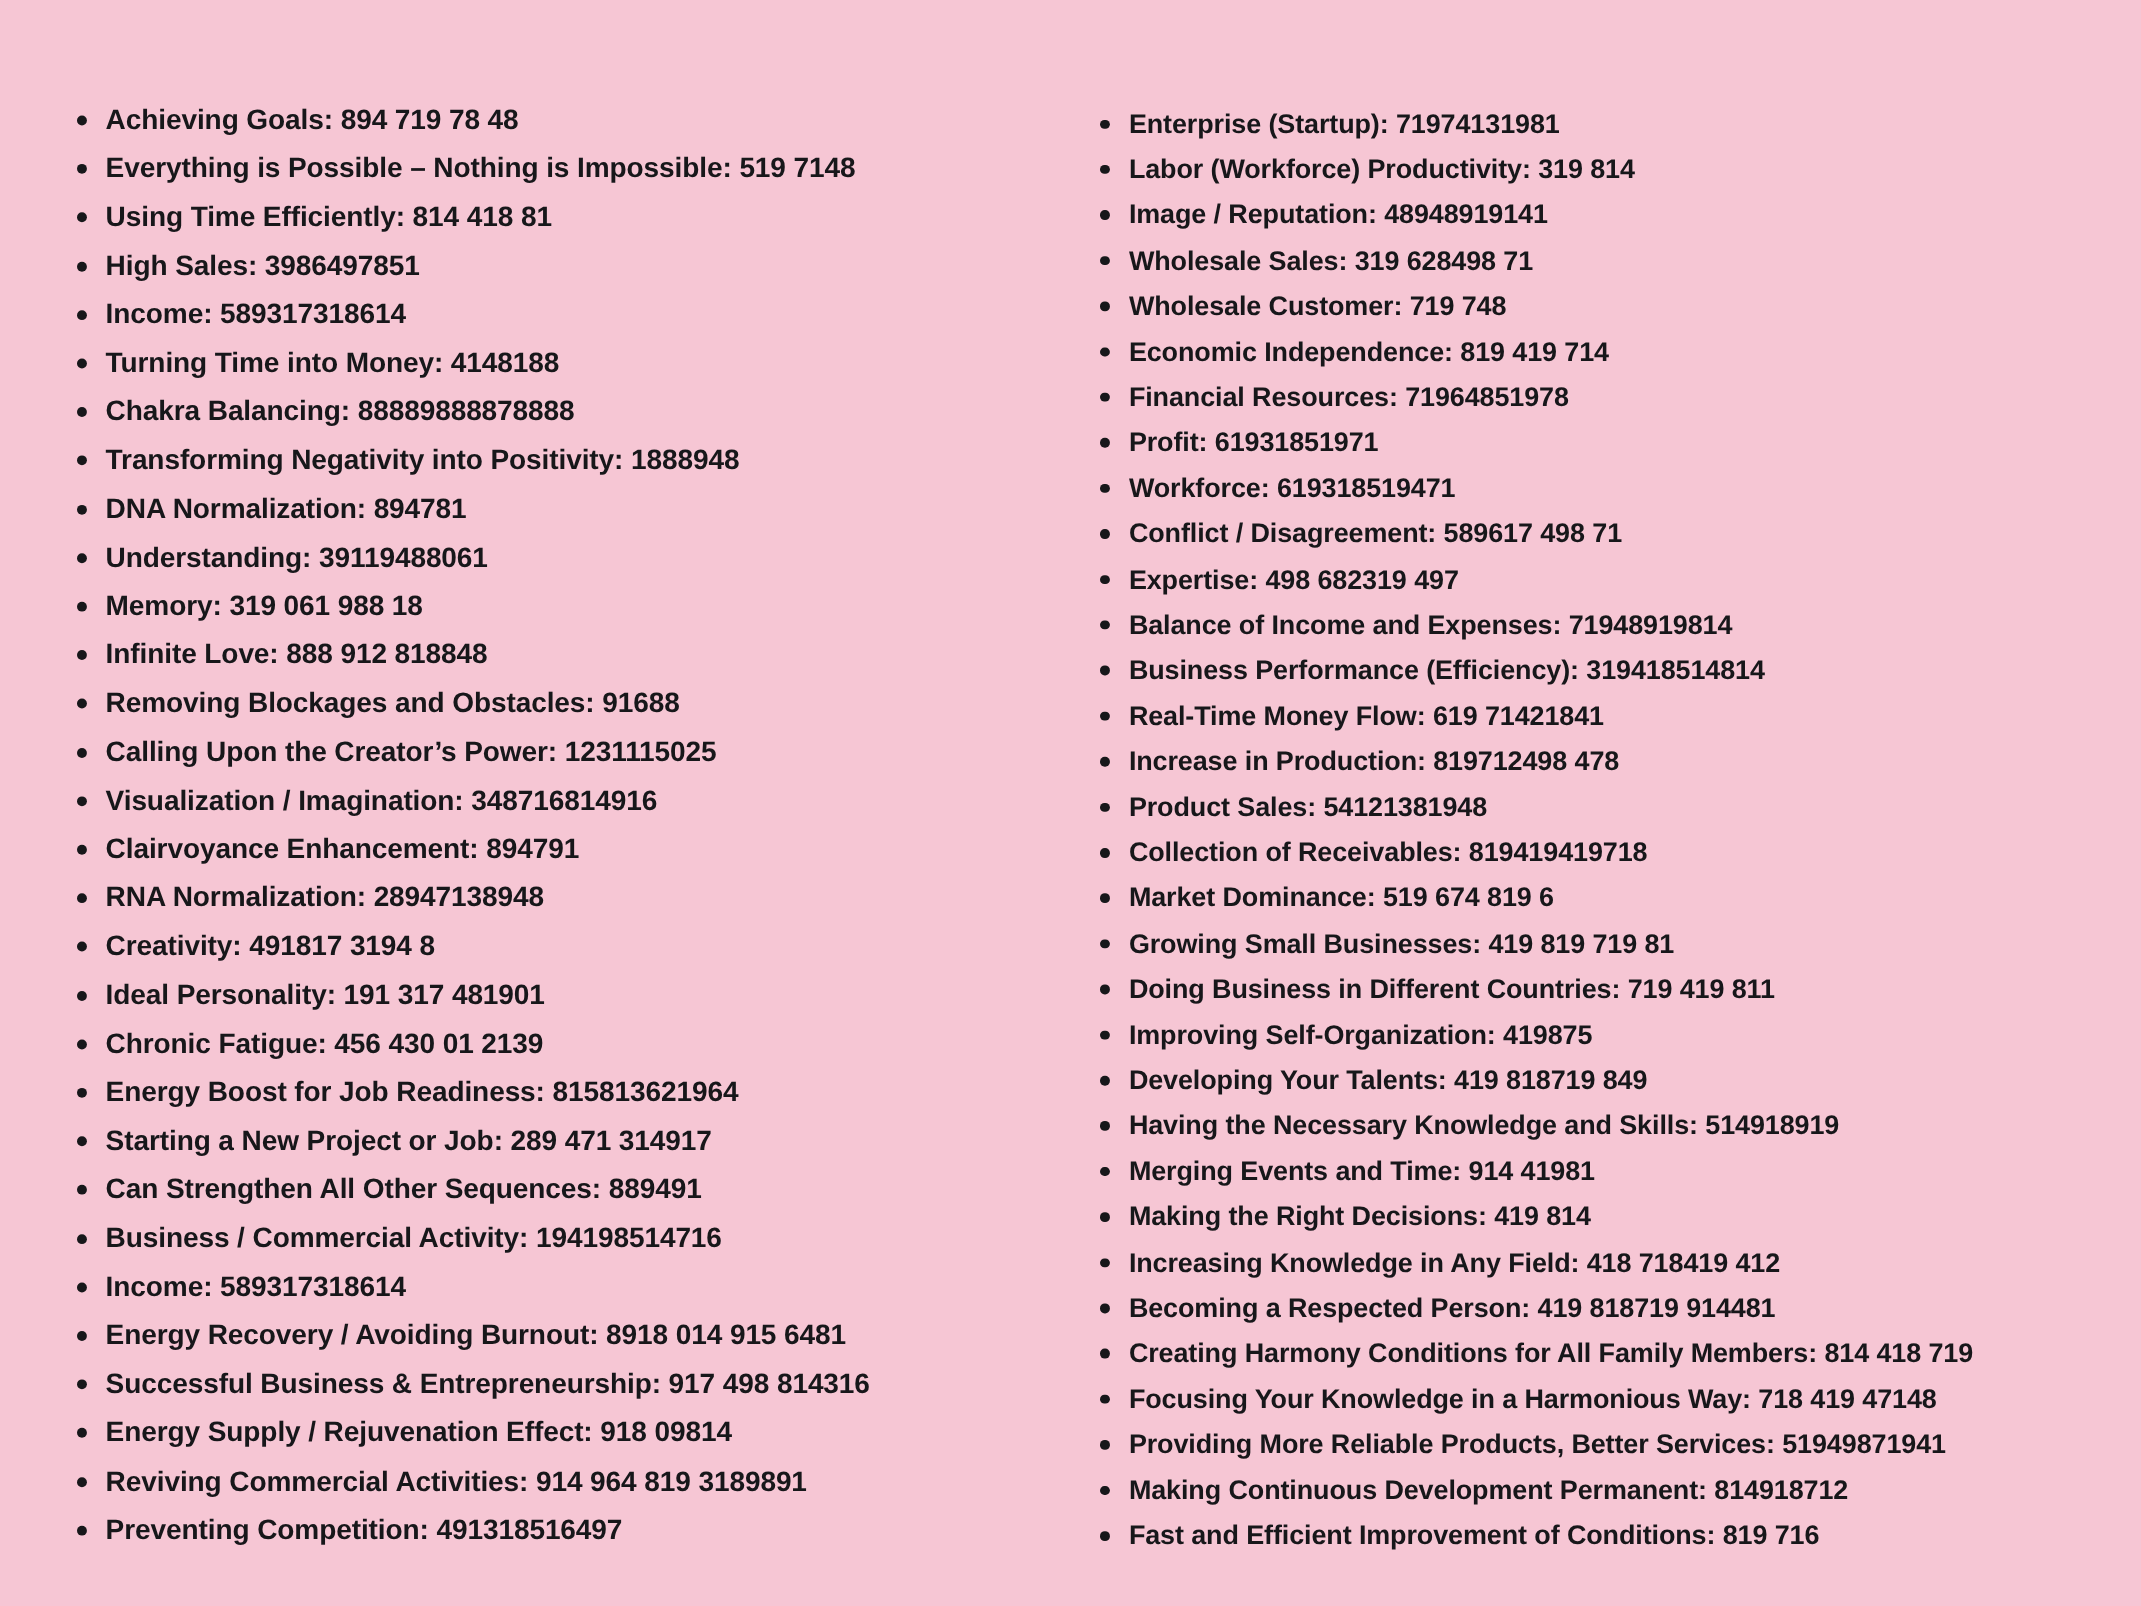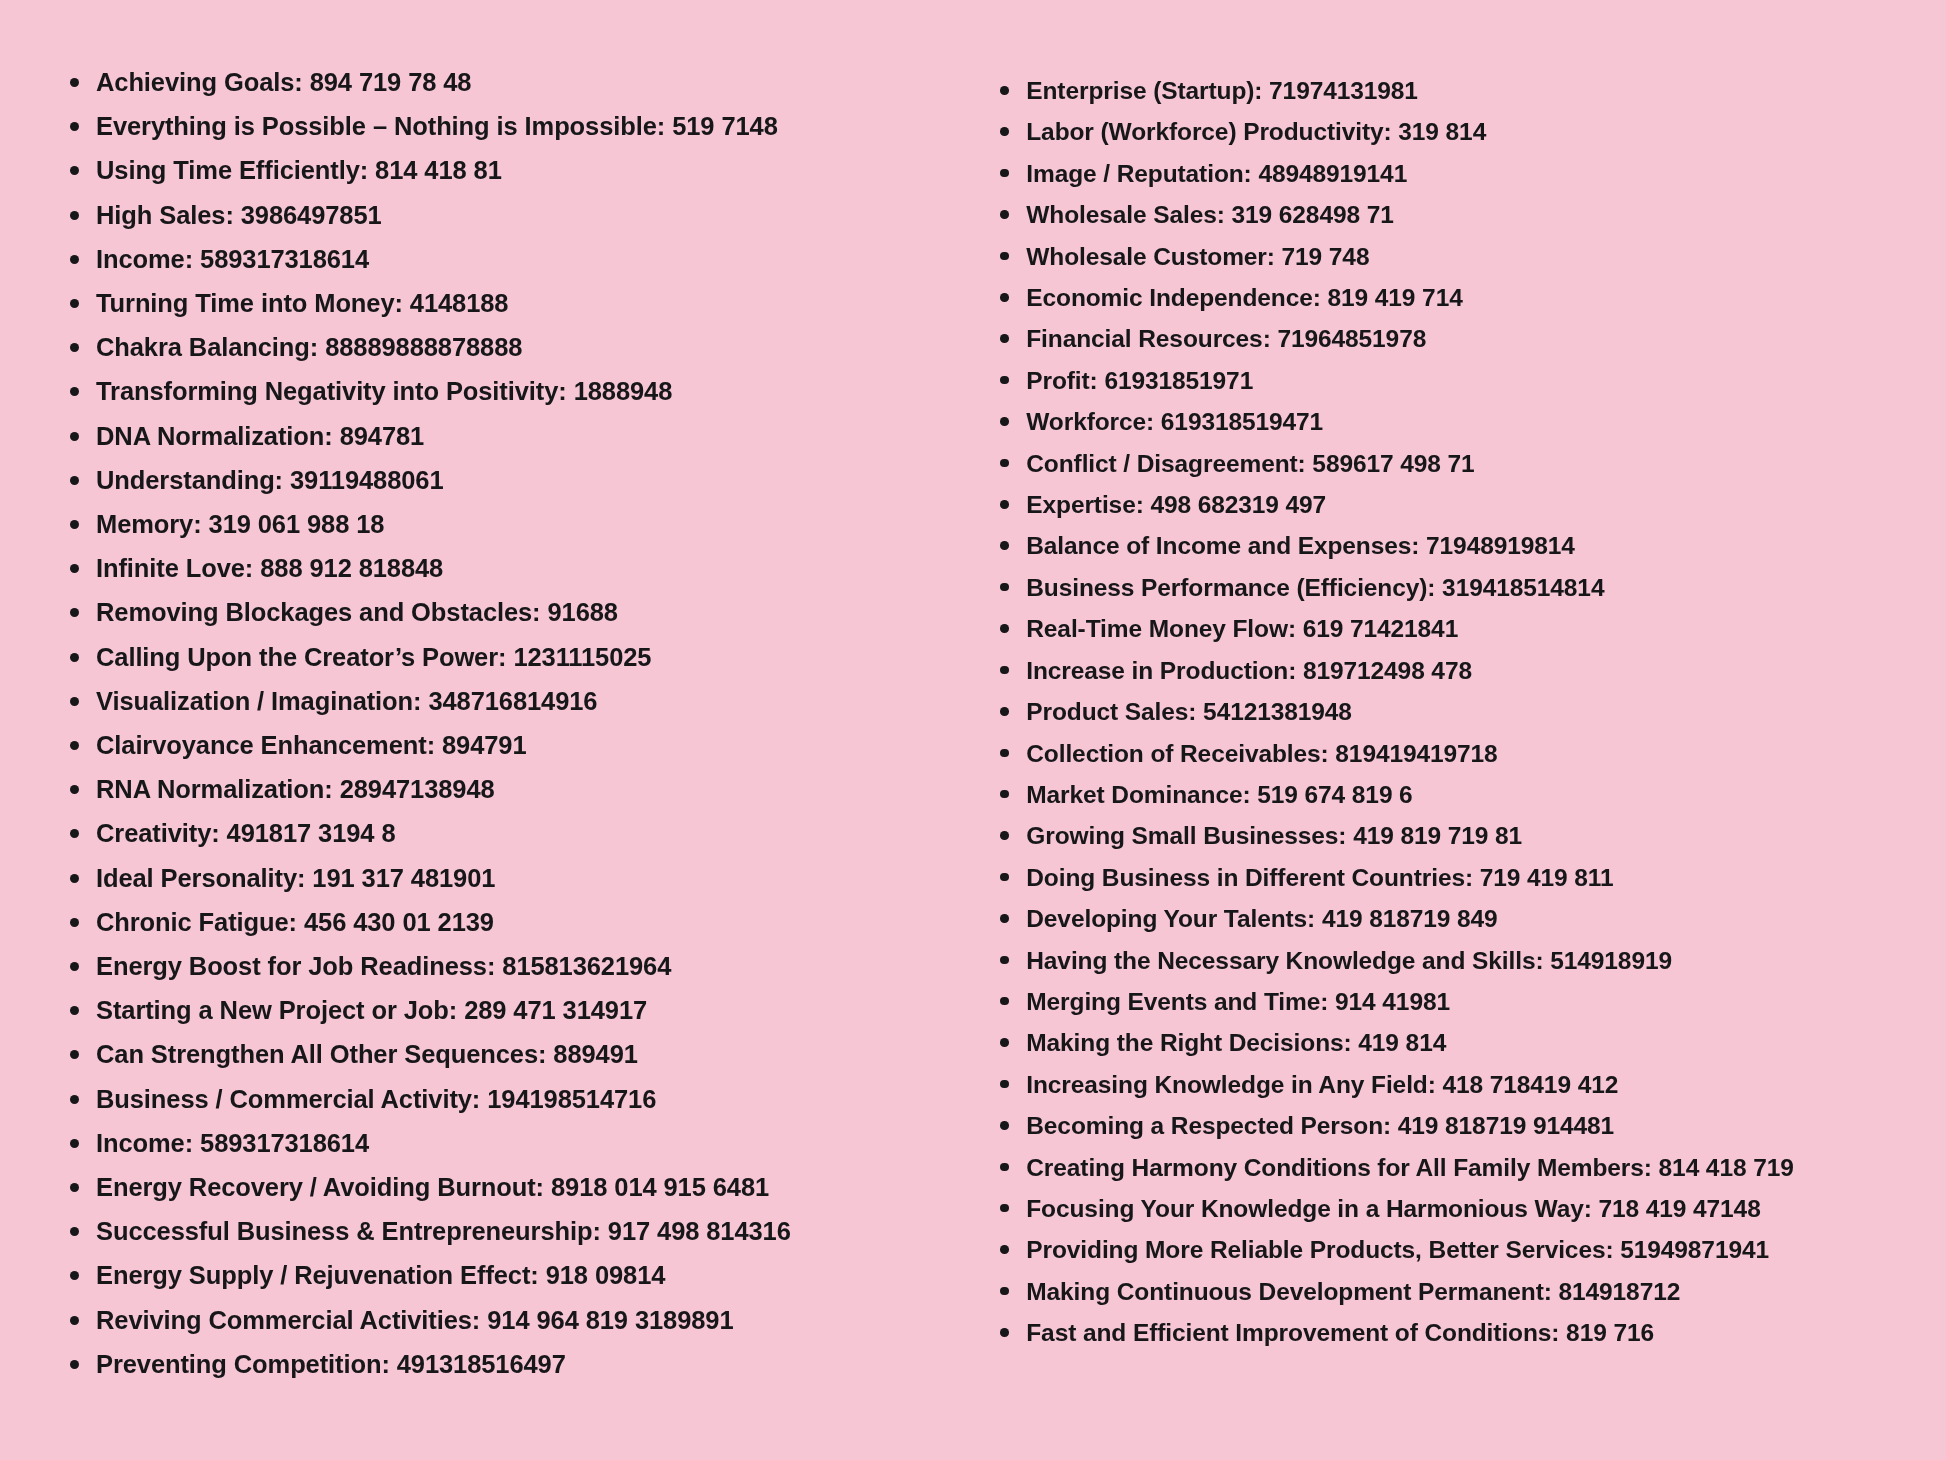--- a/index.html
+++ b/index.html
@@ -12,21 +12,21 @@
     background: #f6c6d4;
     font-family: "Liberation Sans", sans-serif;
     overflow: hidden;
   }
   .page {
     width: 1946px;
     height: 1460px;
     box-sizing: border-box;
     display: flex;
     flex-direction: row;
-    align-items: flex-start;
+    align-items: center;
     padding: 44px 30px 20px 30px;
     background: #f6c6d4;
   }
   .column {
     box-sizing: border-box;
   }
   .col-left {
     width: 930px;
     padding-left: 24px;
     padding-top: 16px;
@@ -124,20 +124,21 @@
         <li>Expertise: 498 682319 497</li>
         <li>Balance of Income and Expenses: 71948919814</li>
         <li>Business Performance (Efficiency): 319418514814</li>
         <li>Real-Time Money Flow: 619 71421841</li>
         <li>Increase in Production: 819712498 478</li>
         <li>Product Sales: 54121381948</li>
         <li>Collection of Receivables: 819419419718</li>
         <li>Market Dominance: 519 674 819 6</li>
         <li>Growing Small Businesses: 419 819 719 81</li>
         <li>Doing Business in Different Countries: 719 419 811</li>
+        <li>Improving Self-Organization: 419875</li>
         <li>Developing Your Talents: 419 818719 849</li>
         <li>Having the Necessary Knowledge and Skills: 514918919</li>
         <li>Merging Events and Time: 914 41981</li>
         <li>Making the Right Decisions: 419 814</li>
         <li>Increasing Knowledge in Any Field: 418 718419 412</li>
         <li>Becoming a Respected Person: 419 818719 914481</li>
         <li>Creating Harmony Conditions for All Family Members: 814 418 719</li>
         <li>Focusing Your Knowledge in a Harmonious Way: 718 419 47148</li>
         <li>Providing More Reliable Products, Better Services: 51949871941</li>
         <li>Making Continuous Development Permanent: 814918712</li>

